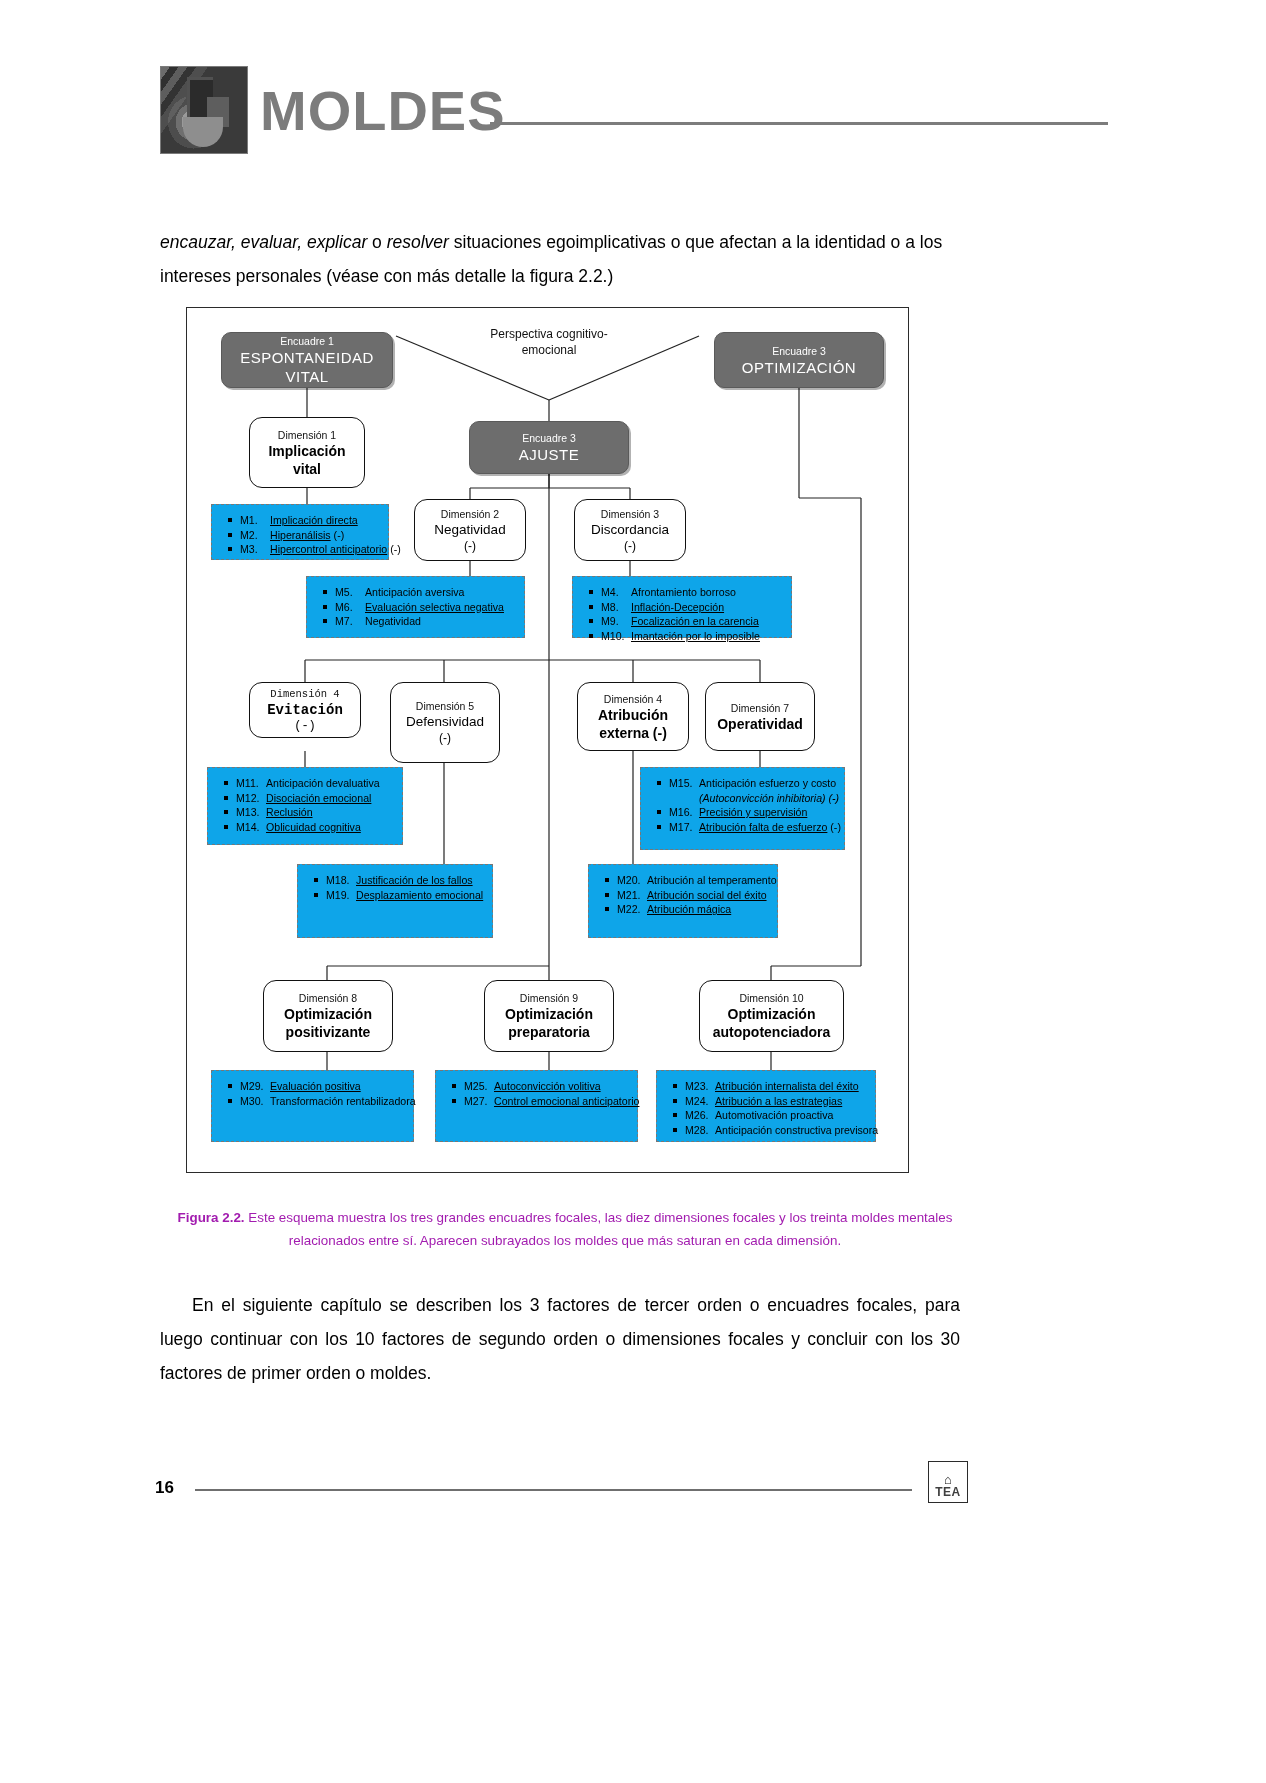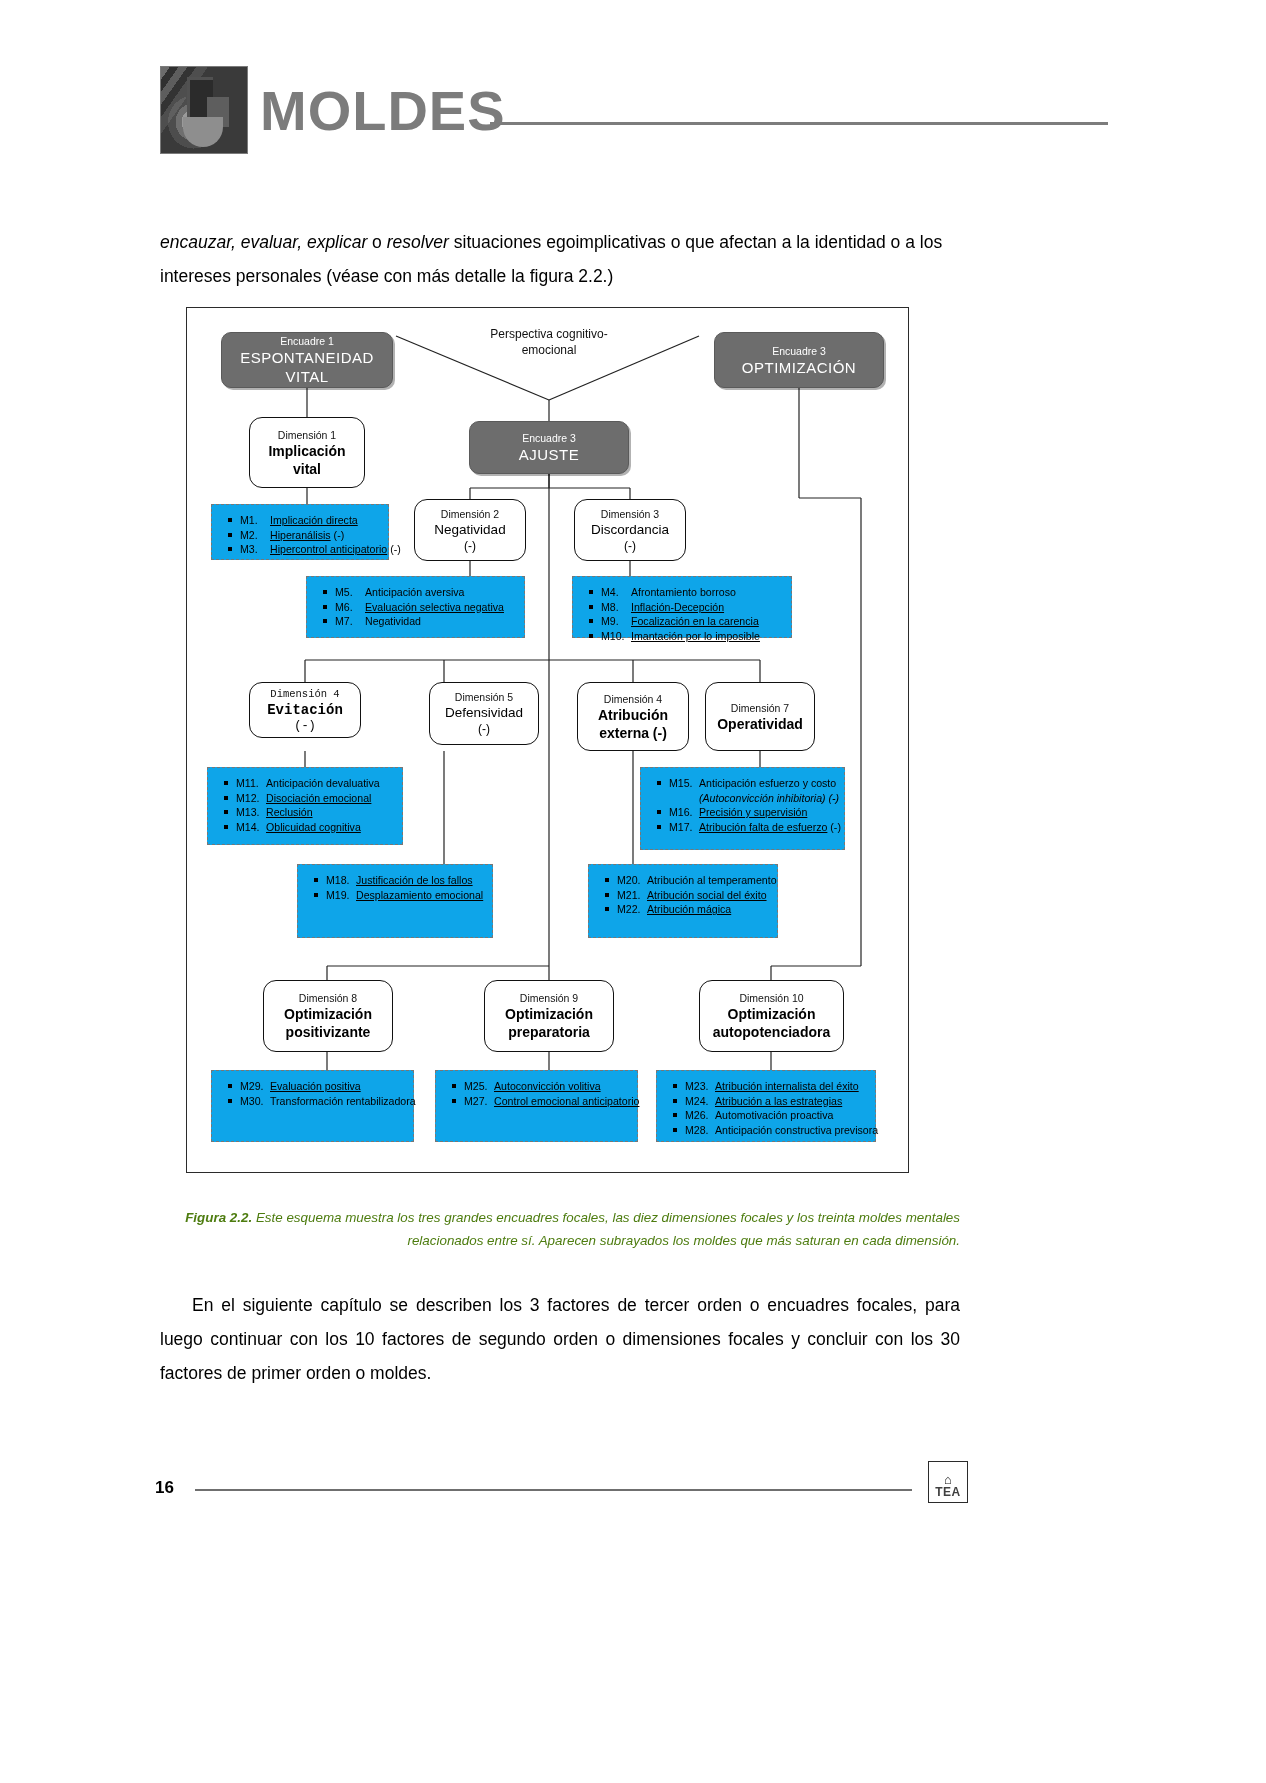--- a/index.html
+++ b/index.html
@@ -48,21 +48,21 @@
   
   .lbox{position:absolute;box-sizing:border-box;border:1.2px dashed #777;padding:8px 10px 8px 14px;background:#0ea5e9;}
   .lbox ul{margin:0;padding:0;list-style:none;}
   .lbox li{font-size:10.6px;line-height:14.6px;color:#000;white-space:nowrap;position:relative;padding-left:14px;}
   .lbox li::before{content:"";position:absolute;left:2px;top:5.2px;width:4px;height:4px;background:#000;}
   .lbox li .u{text-decoration:underline;}
   .lbox li .it{font-style:italic;}
   .lbox li .num{display:inline-block;min-width:30px;}
 
   
-  .cap{position:absolute;left:170px;top:1206px;width:790px;text-align:right;font-size:13.4px;line-height:23px;color:#4d7c0f;font-style:italic;}
+  .cap{position:absolute;left:170px;top:1206px;width:790px;text-align:center;font-size:13.4px;line-height:23px;color:#a21caf;}
   .cap b{font-weight:bold;}
 
   
   .outro{position:absolute;left:160px;top:1288px;width:800px;font-size:17.5px;line-height:34px;text-align:justify;}
   .outro .ind{display:inline-block;width:32px;}
 
   
   .pageno{position:absolute;left:155px;top:1478px;font-size:17px;font-weight:bold;}
   .foot-rule{position:absolute;left:195px;top:1489px;width:717px;height:2px;background:#6f6f6f;}
   .logo{position:absolute;left:928px;top:1461px;width:40px;height:42px;border:1.6px solid #2b2b2b;box-sizing:border-box;
@@ -206,21 +206,21 @@
           <li><span class="num">M9. </span><span class="u">Focalización en la carencia</span></li>
           <li><span class="num">M10. </span><span class="u">Imantación por lo imposible</span></li>
         </ul>
     </div>
 
     <div class="node dim" style="left:62px;top:374px;width:112px;height:56px;font-family:Liberation Mono, monospace;">
       <div class="l1">Dimensión 4</div>
       <div class="l2">Evitación</div>
       <div class="l3">(-)</div>
     </div>
-    <div class="node dim thin" style="left:203px;top:374px;width:110px;height:63px;margin-left:39px;">
+    <div class="node dim thin" style="left:203px;top:374px;width:110px;height:81px;">
       <div class="l1">Dimensión 5</div>
       <div class="l2">Defensividad</div>
       <div class="l3">(-)</div>
     </div>
     <div class="node dim" style="left:390px;top:374px;width:112px;height:69px;">
       <div class="l1">Dimensión 4</div>
       <div class="l2">Atribución<br>externa (-)</div>
     </div>
     <div class="node dim" style="left:518px;top:374px;width:110px;height:69px;">
       <div class="l1">Dimensión 7</div>

